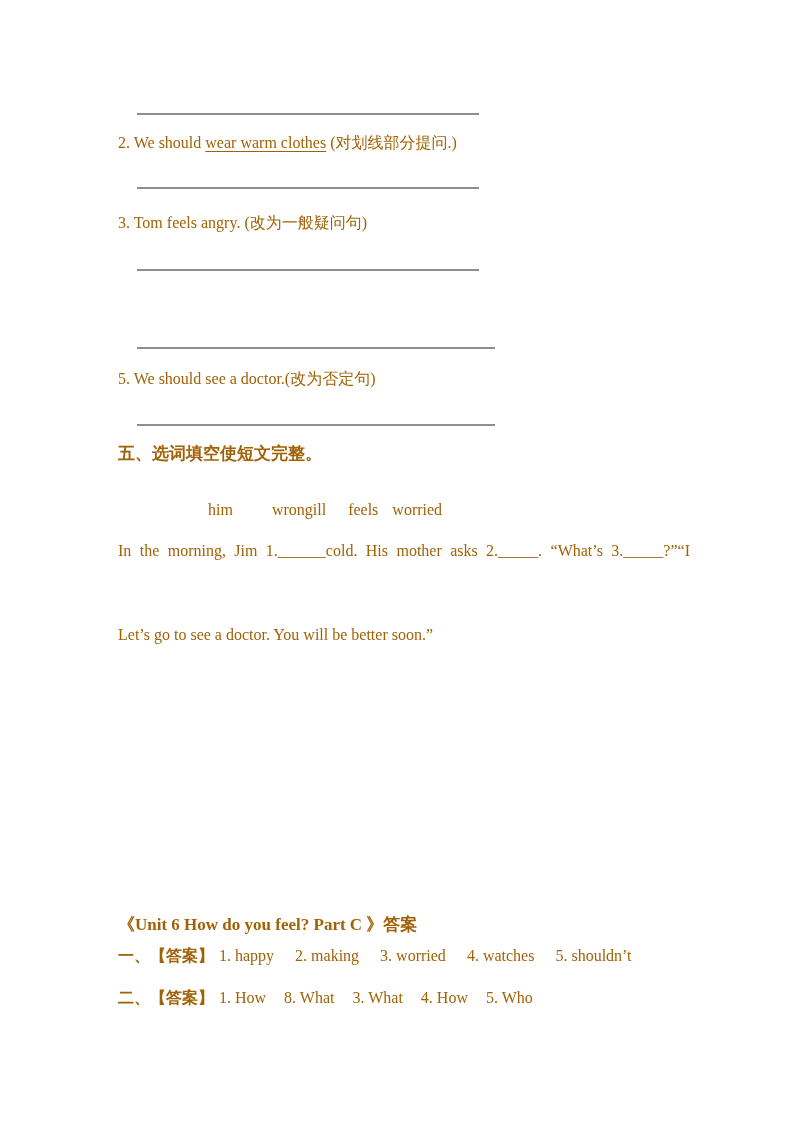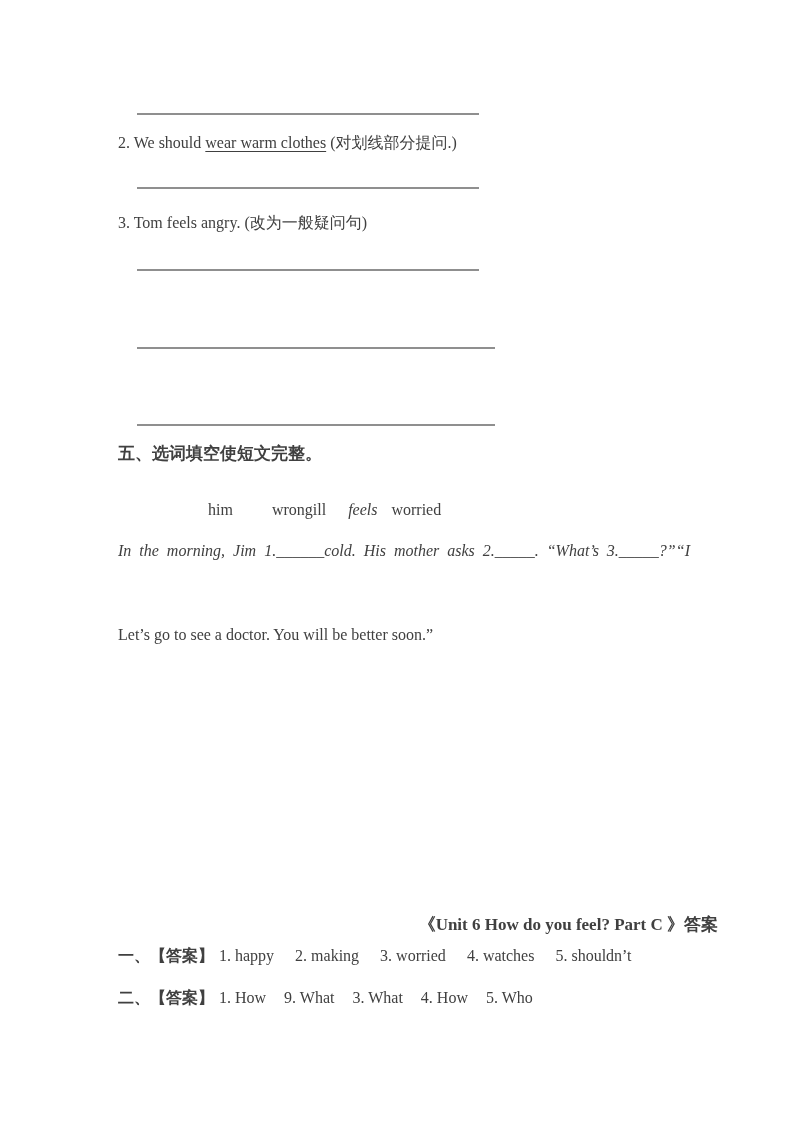--- a/index.html
+++ b/index.html
@@ -7,21 +7,21 @@
     padding: 0;
     background: #ffffff;
   }
   .page {
     position: relative;
     width: 793px;
     height: 1122px;
     background: #ffffff;
     font-family: "Liberation Serif", "DejaVu Serif", serif;
     font-size: 16px;
-    color: #404040;
+    color: #a16207;
     overflow: hidden;
   }
   .abs { position: absolute; margin: 0; }
 
   
   .blank-line {
     position: absolute;
     height: 0;
     border-bottom: 2px solid #8f8f8f;
   }
@@ -46,38 +46,38 @@
     font-size: 17px;
     line-height: 22px;
     font-family: Liberation Mono, monospace;
   }
 
   
   .word-bank { top: 500px; left: 208px; line-height: 20px; white-space: nowrap; }
   .word-bank span:nth-child(1) { margin-right: 39px; }
   .word-bank span:nth-child(2) { }
   .word-bank span:nth-child(3) { margin-right: 22px; }
-  .word-bank span:nth-child(4) { margin-right: 14px; font-style: italic; }
+  .word-bank span:nth-child(4) { margin-right: 14px; }
 
   
   .cloze {
     left: 118px; width: 572px;
     line-height: 20px;
     text-align: justify;
     text-align-last: justify;
     white-space: normal;
   }
-  .cl1 { top: 541px; font-style: italic; }
+  .cl1 { top: 541px; }
   .cl2 { top: 583px; }
   .cl3 { top: 625px; text-align: right; text-align-last: left; }
 
   
   .ans-title {
     top: 914px; left: 118px; width: 600px;
-    text-align: right;
+    text-align: left;
     font-weight: bold;
     font-size: 17px;
     line-height: 22px;
   }
   .ans-row { left: 118px; line-height: 20px; white-space: nowrap; }
   .ar1 { top: 946px; }
   .ar2 { top: 988px; }
   .ans-label { font-weight: bold; margin-right: 5px; }
   .ar1 .ans-item { margin-right: 21px; }
   .ar2 .ans-item { margin-right: 18px; }
@@ -92,33 +92,34 @@
   <div class="blank-line bl2"></div>
   <div class="blank-line bl3"></div>
   <div class="blank-line bl4"></div>
   <div class="blank-line bl5"></div>
 
   <p class="abs item it2"><span>2. We should </span><span class="ul-phrase">wear warm clothes</span><span> (对划线部分提问.)</span></p>
 
   <p class="abs item it3">3. Tom feels angry. (改为一般疑问句)</p>
 
 
+  <p class="abs item it5">5. We should see a doctor.(改为否定句)</p>
 
   <h3 class="abs sec-heading">五、选词填空使短文完整。</h3>
 
   <div class="abs word-bank">
     <span>him</span><span>wrong</span><span>ill</span><span>feels</span><span>worried</span>
   </div>
 
   <div class="abs cloze cl1">In the morning, Jim 1.______cold. His mother asks 2._____. “What’s 3._____?”“I</div>
   <div class="abs cloze cl3">Let’s go to see a doctor. You will be better soon.”</div>
 
   <h3 class="abs ans-title">《Unit 6 How do you feel? Part C 》答案</h3>
 
   <div class="abs ans-row ar1">
     <span class="ans-label">一、【答案】</span><span class="ans-item">1. happy</span><span class="ans-item">2. making</span><span class="ans-item">3. worried</span><span class="ans-item">4. watches</span><span class="ans-item">5. shouldn’t</span>
   </div>
 
   <div class="abs ans-row ar2">
-    <span class="ans-label">二、【答案】</span><span class="ans-item">1. How</span><span class="ans-item">9. What</span><span class="ans-item">3. What</span><span class="ans-item">4. How</span><span class="ans-item">5. Who</span>
+    <span class="ans-label">二、【答案】</span><span class="ans-item">1. How</span><span class="ans-item">8. What</span><span class="ans-item">3. What</span><span class="ans-item">4. How</span><span class="ans-item">5. Who</span>
   </div>
 
 </div>
 
 </body></html>

